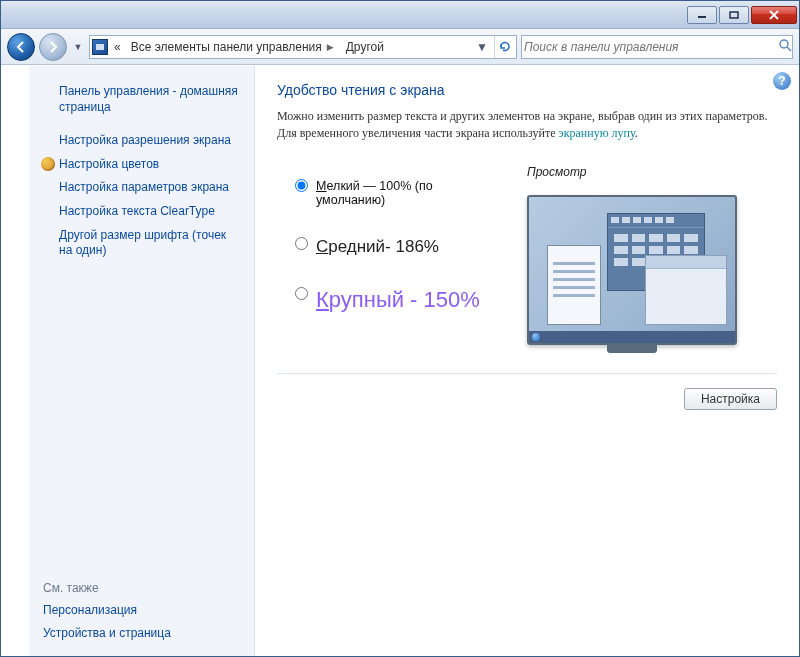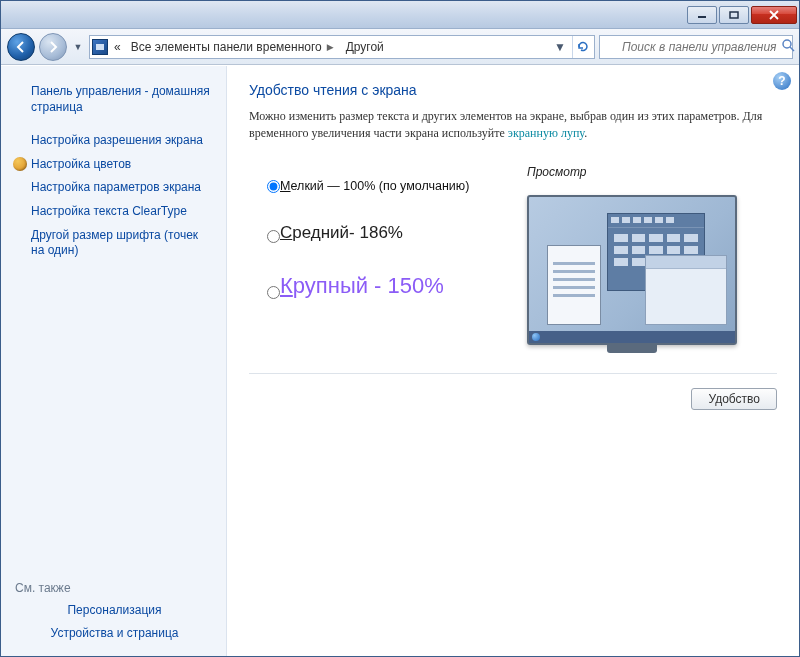--- a/index.html
+++ b/index.html
@@ -89,37 +89,38 @@
   }
   .addr-btn {
     width: 20px; height: 22px;
     display: flex; align-items: center; justify-content: center;
     color: #4a5a70; cursor: pointer;
   }
   .addr-btn.refresh {
     border-left: 1px solid #c9d7ea;
   }
   .searchbox {
-    width: 194px; height: 24px;
+    width: 272px; height: 24px;
     background: #fff; border: 1px solid #9bb0cc;
     display: flex; align-items: center;
-    padding: 0 20px;
+    padding: 0 0;
   }
   .searchbox input {
     flex: 1; border: none; outline: none;
     font-size: 12px; color: #888; font-style: italic;
     background: transparent;
   }
   .searchbox .searchicon {
     color: #5a84c4; cursor: pointer;
   }
   
   .body {
     flex: 1; display: flex; min-height: 0;
     border-top: 1px solid #fff;
+    margin-left: 28px;
   }
   .sidebar {
     width: 226px;
     background: #f1f5fb;
     border-right: 1px solid #dbe3ee;
     padding: 14px 12px 10px 12px;
     display: flex; flex-direction: column;
   }
   .side-link {
     color: #0b4aa2; text-decoration: none;
@@ -131,21 +132,21 @@
     content: ""; position: absolute; left: 0; top: 4px;
     width: 14px; height: 14px;
     background: radial-gradient(circle at 35% 30%, #f4c75a, #d88b1e);
     border-radius: 50%;
     box-shadow: inset -1px -1px 2px rgba(0,0,0,0.3);
   }
   .side-spacer { flex: 1; }
   .side-footer-title {
     color: #6b7a8d; padding: 4px 0 4px 2px;
   }
-  .side-footer .side-link { padding-left: 2px; text-align: center; }
+  .side-footer .side-link { padding-left: 2px; }
   
   .main {
     flex: 1; padding: 16px 22px 14px 22px;
     position: relative;
   }
   .help-icon {
     position: absolute; top: 6px; right: 8px;
     width: 18px; height: 18px; border-radius: 50%;
     background: radial-gradient(circle at 35% 30%, #a6cff5, #2a6fc2);
     color: #fff; font-weight: bold; font-size: 12px;
@@ -158,23 +159,23 @@
   }
   .desc { color: #333; line-height: 1.45; margin-bottom: 22px; font-family: Liberation Serif, serif; }
   .desc a { color: #0b8aa2; cursor: pointer; }
   .options-row {
     display: flex; gap: 40px;
   }
   .options {
     flex: 1; padding-left: 18px;
   }
   .opt {
-    display: flex; align-items: flex-end;
+    display: flex; align-items: flex-start;
     margin: 14px 0 30px 0;
-    gap: 0;
+    gap: 8px;
   }
   .opt input { margin: 0; }
   .opt label { cursor: pointer; }
   .opt-small label { font-size: 12.5px; color: #111; }
   .opt-small label u { text-decoration: underline; }
   .opt-med label { font-size: 17px; color: #222; }
   .opt-large label { font-size: 22px; color: #8b5cf6; }
   .preview-col { width: 250px; }
   .preview-label { color: #222; margin-bottom: 16px; font-style: italic; }
   .monitor {
@@ -282,21 +283,21 @@
         </svg>
     </div>
     <div class="nav-dd">▼</div>
 
     <div class="addressbar">
       <span class="addr-icon"></span>
       <span class="crumb">
         <span>«</span>
       </span>
       <span class="crumb">
-        <span>Все элементы панели временного</span>
+        <span>Все элементы панели управления</span>
         <span class="crumb-sep">▶</span>
       </span>
       <span class="crumb">
         <span>Другой</span>
       </span>
       <span style="flex:1"></span>
       <div class="addr-btn">▼</div>
       <div class="addr-btn refresh">
         <svg width="14" height="14">
             <path d="M3 7 A4 4 0 1 1 5 10" stroke="#2a6fc2" stroke-width="1.5" fill="none"></path>
@@ -398,17 +399,17 @@
                 </div>
             </div>
             <div class="mon-small"></div>
             <div class="mon-task"></div>
           </div>
         </div>
       </div>
 
       <hr class="divider">
       <div class="apply-row">
-        <button class="apply-btn">Удобство</button>
+        <button class="apply-btn">Настройка</button>
       </div>
     </div>
   </div>
 </div>
 
 </body></html>

